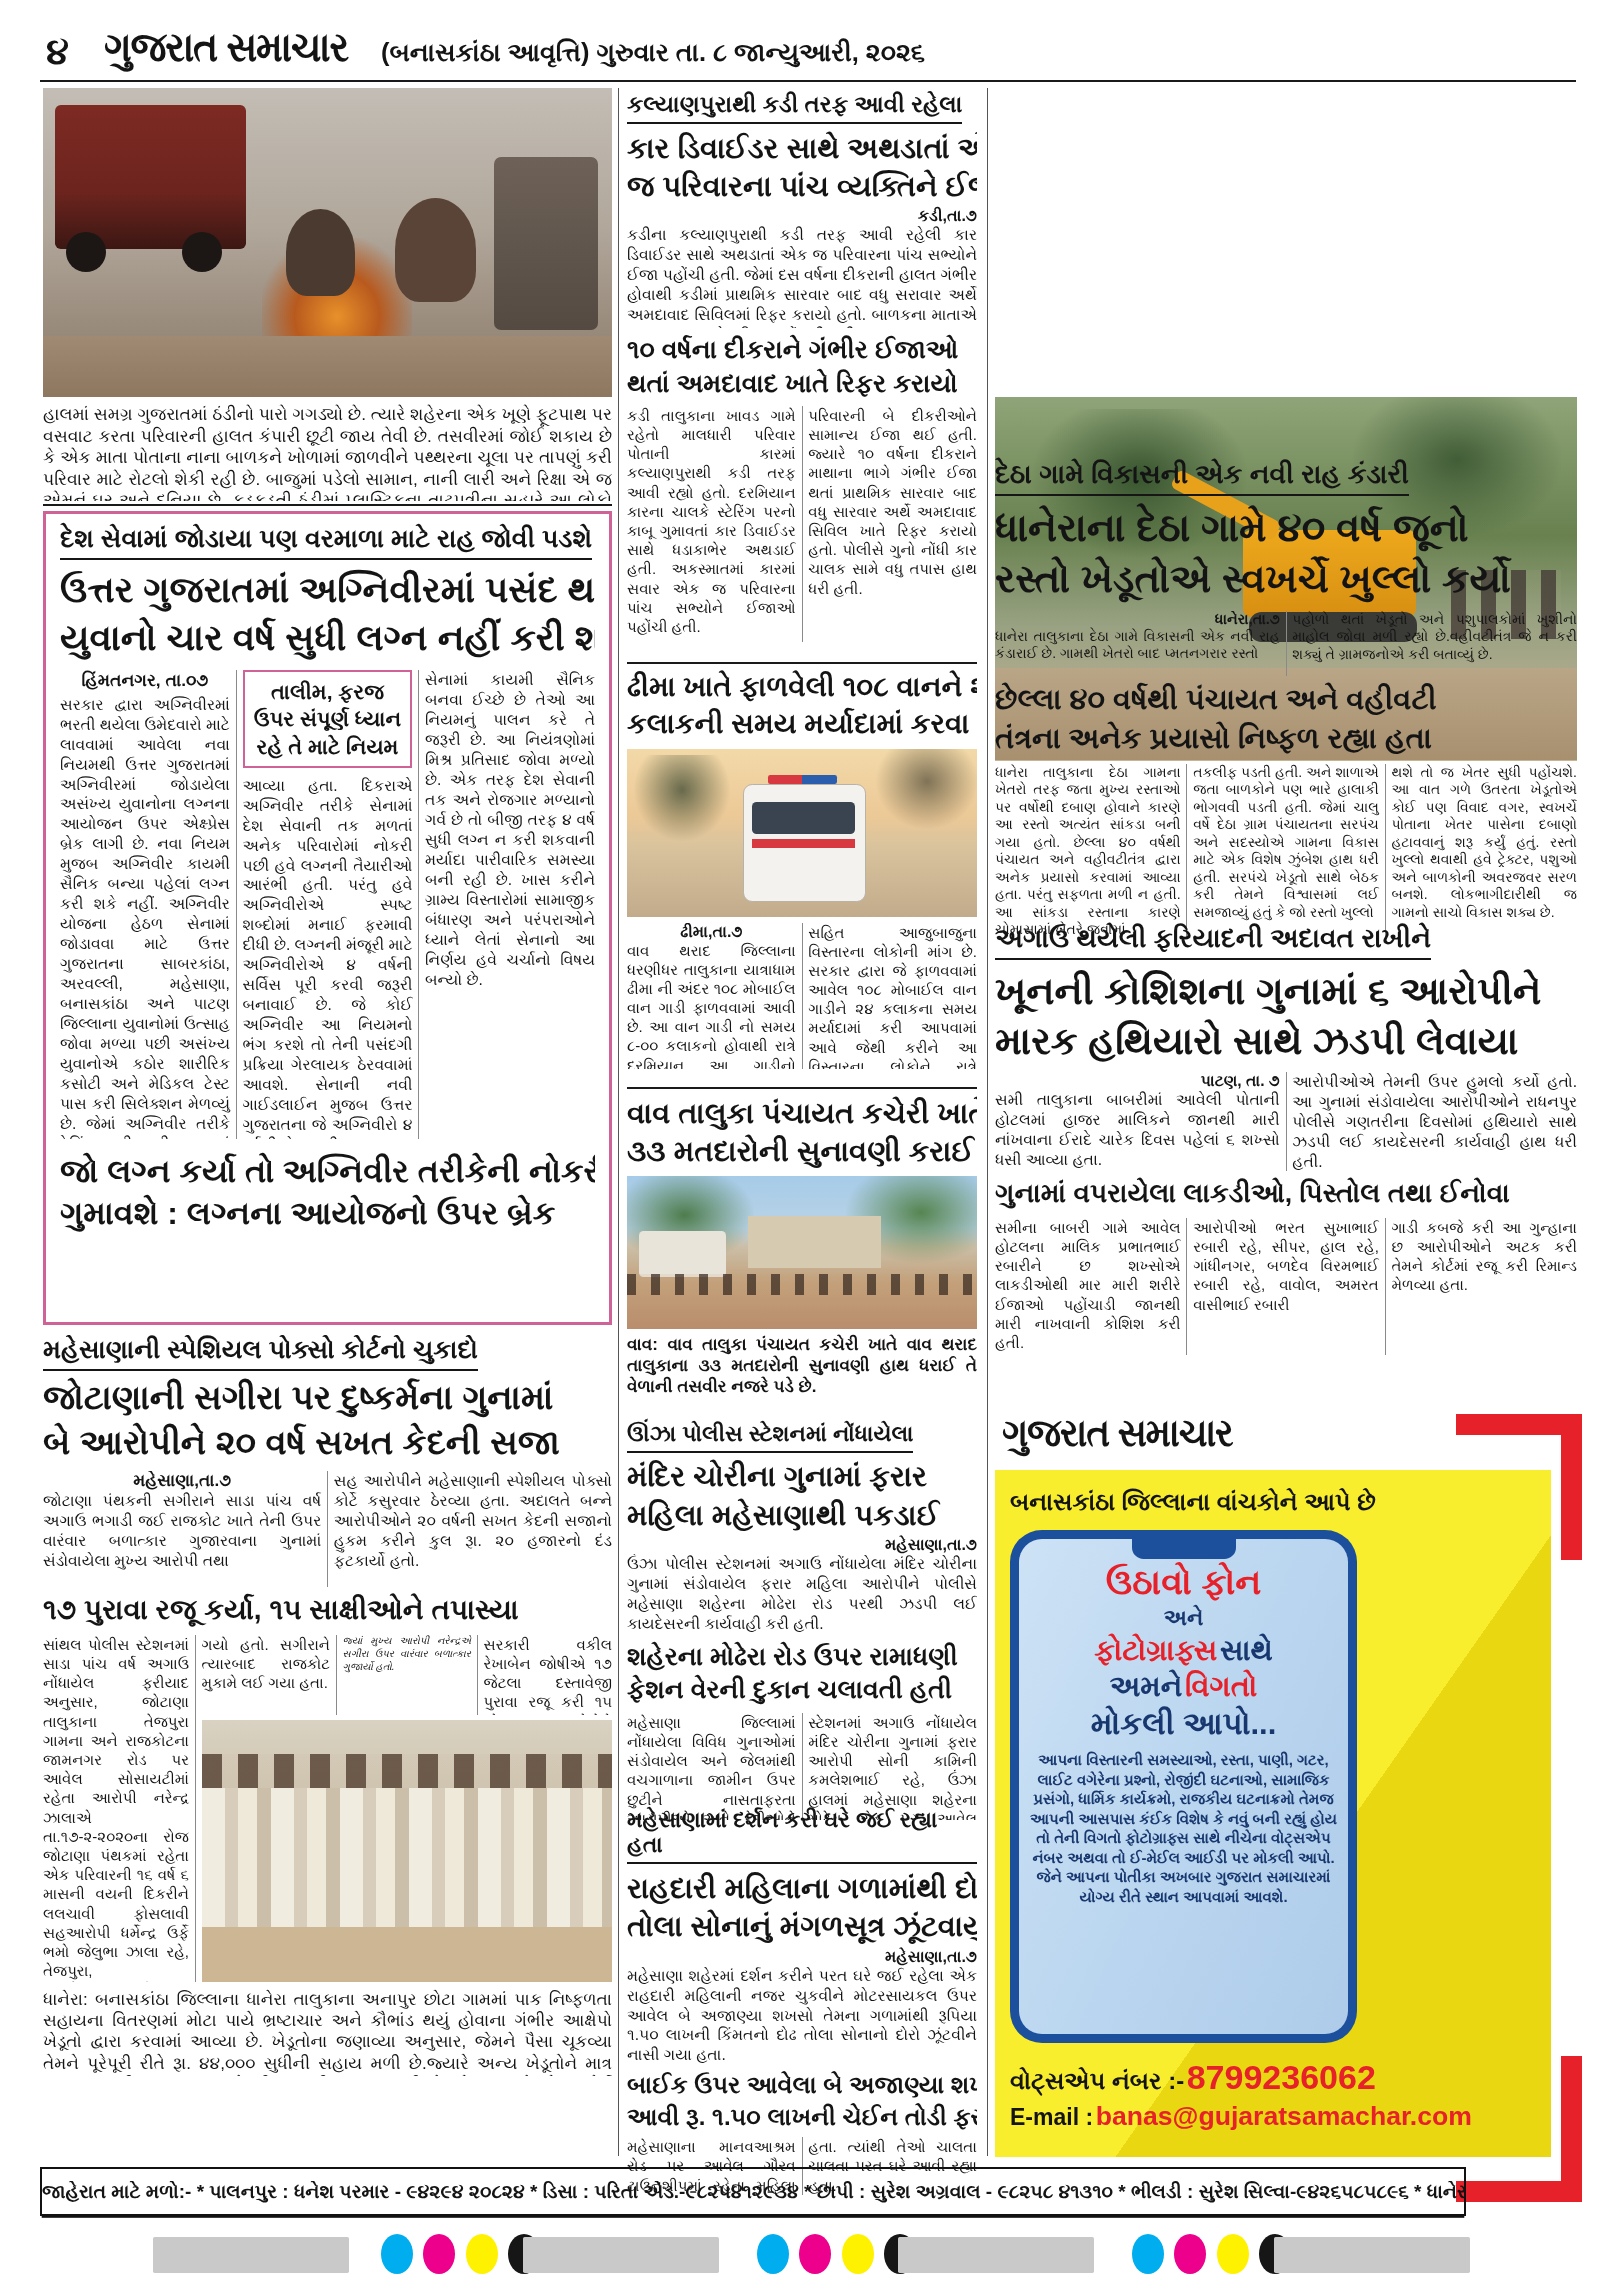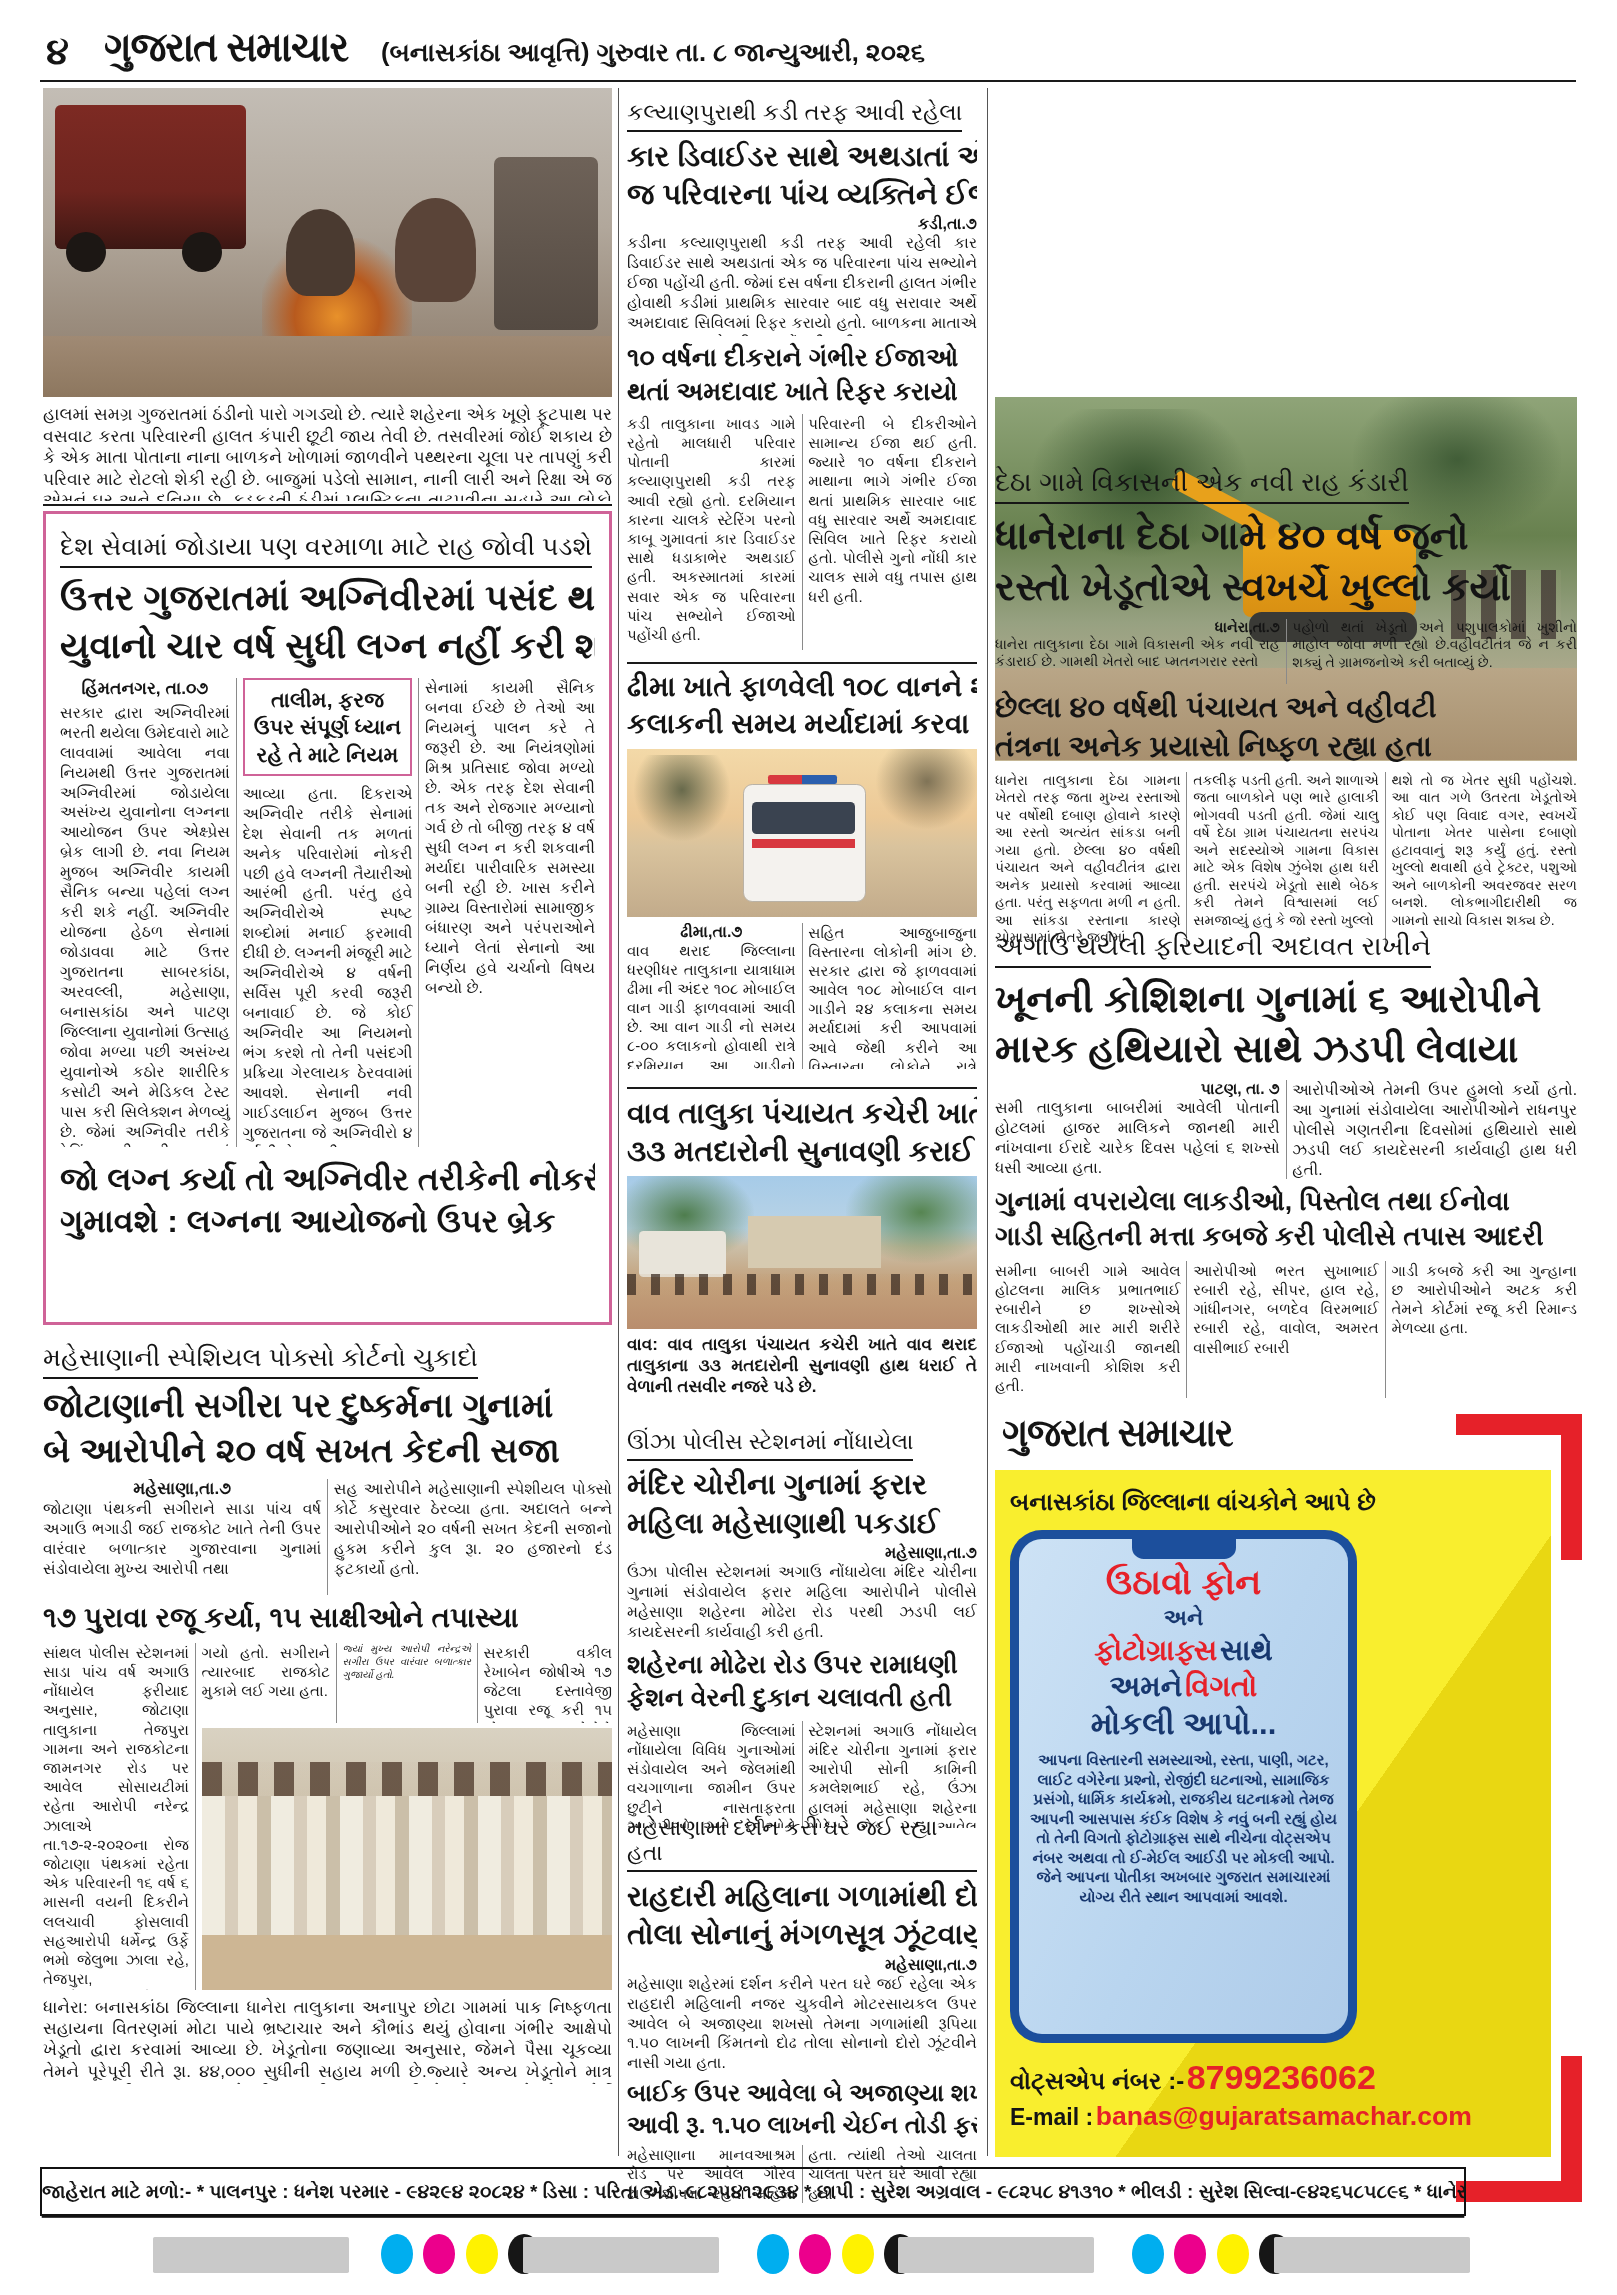--- a/index.html
+++ b/index.html
@@ -1,21 +1,21 @@
 <!DOCTYPE html>
 <html style="font-size:9.2px"><head>
 <meta charset="utf-8">
 <style>
   html,body{margin:0;padding:0;background:#e8e8e8;}
   #page{position:relative;width:1617px;height:2295px;background:#ffffff;
         font-family:"Liberation Sans","DejaVu Sans",sans-serif;color:#141414;overflow:hidden;}
   .abs{position:absolute;}
   .rule{position:absolute;background:#1a1a1a;}
   .vrule{position:absolute;background:#555;width:1.2px;}
-  .kicker{font-weight:normal;border-bottom:2.3px solid #161616;padding-bottom:4.6px;display:inline-block;line-height:1.15;margin-top:8px;}
+  .kicker{font-weight:bold;border-bottom:2.3px solid #161616;padding-bottom:4.6px;display:inline-block;line-height:1.15;}
   .h-line{font-weight:bold;white-space:nowrap;overflow:hidden;line-height:1.32;}
   .dateline{font-weight:bold;text-align:right;}
   .dateline-c{font-weight:bold;text-align:center;}
   .bodytxt{text-align:justify;}
   .subhead .h-line{line-height:1.3;}
   .colrow{display:flex;overflow:hidden;}
   .colrow > div{flex:1;padding:0 5.8px;overflow:hidden;}
   .colrow > div:first-child{padding-left:0;}
   .colrow > div:last-child{padding-right:0;}
   .colrow > div + div{border-left:1.2px solid #8a8a8a;}
@@ -241,21 +241,20 @@
     <div class="h-line" style="font-size:38px;margin-top:5.8px;">ખૂનની કોશિશના ગુનામાં ૬ આરોપીને</div>
     <div class="h-line" style="font-size:38px;">મારક હથિયારો સાથે ઝડપી લેવાયા</div>
     <div class="colrow" style="margin-top:5.8px;height:99px;">
       <div>
         <div class="dateline" style="font-size:15.6px;">પાટણ, તા. ૭</div>
         <div class="bodytxt" style="font-size:15.6px;line-height:1.28;">સમી તાલુકાના બાબરીમાં આવેલી પોતાની હોટલમાં હાજર માલિકને જાનથી મારી નાંખવાના ઈરાદે ચારેક દિવસ પહેલાં ૬ શખ્સો ધસી આવ્યા હતા.</div>
       </div>
       <div class="bodytxt" style="font-size:15.6px;line-height:1.28;">આરોપીઓએ તેમની ઉપર હુમલો કર્યો હતો. આ ગુનામાં સંડોવાયેલા આરોપીઓને રાધનપુર પોલીસે ગણતરીના દિવસોમાં હથિયારો સાથે ઝડપી લઈ કાયદેસરની કાર્યવાહી હાથ ધરી હતી.</div>
     </div>
     <div class="h-line" style="font-size:26.6px;margin-top:4.6px;">ગુનામાં વપરાયેલા લાકડીઓ, પિસ્તોલ તથા ઈનોવા</div>
-    <div class="h-line" style="font-size:26.6px;">ગાડી સહિતની મત્તા કબજે કરી પોલીસે તપાસ આદરી</div>
     <div class="colrow" style="margin-top:7px;height:137px;">
       <div class="bodytxt" style="font-size:15px;line-height:1.28;">સમીના બાબરી ગામે આવેલ હોટલના માલિક પ્રભાતભાઈ રબારીને છ શખ્સોએ લાકડીઓથી માર મારી શરીરે ઈજાઓ પહોંચાડી જાનથી મારી નાખવાની કોશિશ કરી હતી.</div>
       <div class="bodytxt" style="font-size:15px;line-height:1.28;">આરોપીઓ ભરત સુખાભાઈ રબારી રહે, સીપર, હાલ રહે, ગાંધીનગર, બળદેવ વિરમભાઈ રબારી રહે, વાવોલ, અમરત વાસીભાઈ રબારી</div>
       <div class="bodytxt" style="font-size:15px;line-height:1.28;">ગાડી કબજે કરી આ ગુન્હાના છ આરોપીઓને અટક કરી તેમને કોર્ટમાં રજૂ કરી રિમાન્ડ મેળવ્યા હતા.</div>
     </div>
   </div>
 
   <div class="abs masthead" style="left:1002px;top:1414px;font-size:36px;">ગુજરાત સમાચાર</div>
   <div class="redL" style="left:1456px;top:1414px;width:126px;height:146px;border-top:21px solid #e62129;border-right:21px solid #e62129;"></div>
 

